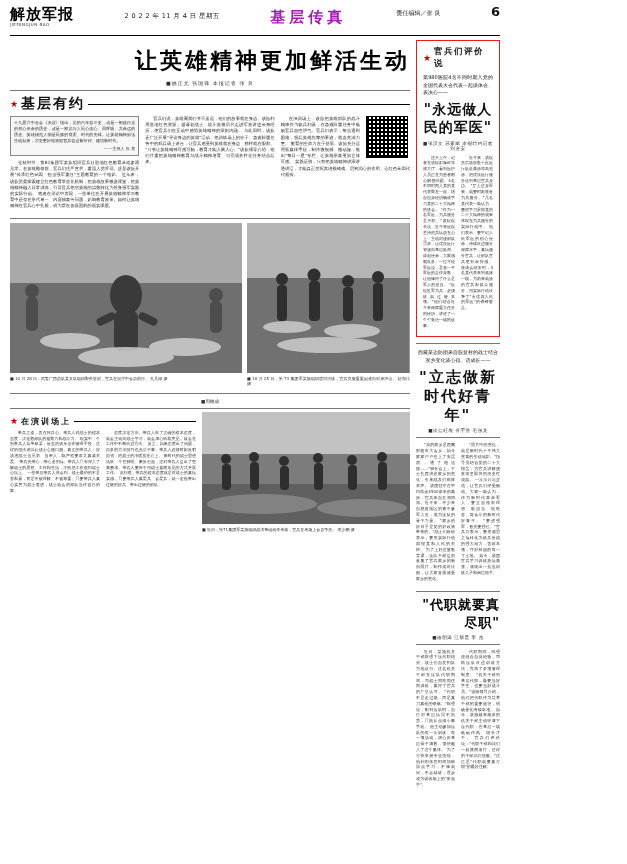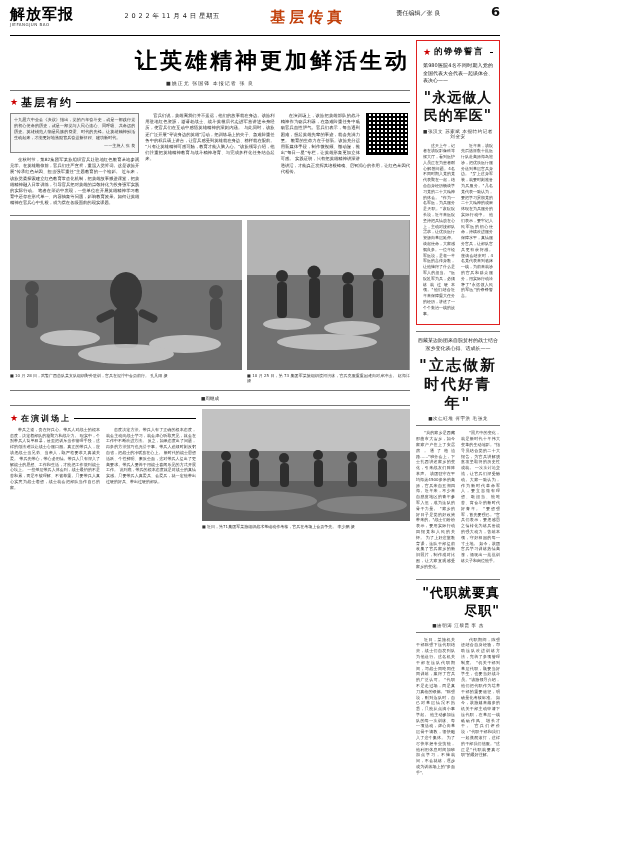--- a/index.html
+++ b/index.html
@@ -10,21 +10,21 @@
     color:#111;
     overflow:hidden;
   }
   .page{position:relative;width:510px;height:864px;box-sizing:border-box;padding:6px 10px 0 10px;}
 
   
   .masthead{display:flex;align-items:flex-start;justify-content:space-between;height:26px;}
   .logo{font-family:"DejaVu Serif","Liberation Serif",serif;font-weight:bold;font-size:15px;letter-spacing:1px;color:#000;line-height:16px;}
   .logo-sub{font-size:4px;letter-spacing:.5px;color:#333;}
   .mast-date{font-size:6.5px;color:#222;padding-top:6px;letter-spacing:.4px;}
-  .mast-title{font-family:"DejaVu Serif","Liberation Serif",serif;font-weight:bold;font-size:15px;letter-spacing:4px;color:#c2410c;padding-top:2px;}
+  .mast-title{font-family:"DejaVu Serif","Liberation Serif",serif;font-weight:bold;font-size:15px;letter-spacing:4px;color:#a21caf;padding-top:2px;}
   .mast-right{text-align:right;padding-top:3px;}
   .mast-editor{font-size:6px;color:#222;border:0;}
   .mast-pageno{font-size:13px;font-weight:bold;text-align:right;line-height:11px;}
 
   .rule{height:1px;background:#000;margin:3px 0 4px 0;}
   .rule.thin{height:1px;background:#777;}
 
   
   .cols{display:flex;gap:6px;}
   .col-left{width:400px;}
@@ -38,21 +38,21 @@
   .headline{
     font-family:"DejaVu Serif","Liberation Serif",serif;
     font-weight:bold;text-align:right;color:#000;
   }
   .h-main{font-size:22px;letter-spacing:3px;margin:6px 0 4px;}
   .byline{font-size:5px;text-align:center;color:#333;letter-spacing:1px;margin-bottom:4px;}
 
   
   .sec-head{display:flex;align-items:center;gap:3px;margin:4px 0 3px;}
   .sec-star{color:#c00;font-size:9px;line-height:9px;}
-  .sec-label{font-family:"DejaVu Serif","Liberation Serif",serif;font-weight:bold;font-size:11px;letter-spacing:2px;}
+  .sec-label{font-family:"DejaVu Serif","Liberation Serif",serif;font-weight:bold;font-size:14px;letter-spacing:2px;}
   .sec-rule{flex:1;height:3px;background:linear-gradient(#000,#000) no-repeat center/100% 1px;}
 
   .three{display:flex;gap:6px;}
   .three>div{flex:1;}
   .two{display:flex;gap:6px;}
   .two>div{flex:1;}
 
   
   .qr-wrap{float:right;width:46px;margin:0 0 3px 4px;text-align:center;}
   .qr{width:40px;height:40px;margin:0 auto;background:
@@ -285,21 +285,21 @@
           </div>
         </div>
       </div>
     </div>
 
     <div class="col-right">
 
       <div class="redbox">
         <div class="rb-head">
           <span class="rb-star">★</span>
-          <span class="rb-title">的铮铮誓言</span>
+          <span class="rb-title">官兵们评价说</span>
           <span style="flex:1;height:1px;background:#000;margin-left:3px;"></span>
         </div>
         <div class="rb-lead">第980医院4名不同时期入党的全国代表大会代表一起谈体会、表决心——</div>
         <div class="rb-headline">"永远做人民的军医"</div>
         <div class="rb-by">■张汉文   苏家斌   本报特约记者   刘金安</div>
         <div class="two">
           <div class="tiny">
             <p>这天上午，记者在该院影像科等候大厅，看到医护人员正在为患者耐心解答问题。4名不同时期入党的党代表聚在一起，结合自身经历畅谈学习党的二十大精神的体会。
 
 "作为一名军医，为兵服务是天职。"该院院长说，近年来医院坚持把兵情放在心上，主动对接部队需求，让优质医疗资源向基层延伸。

